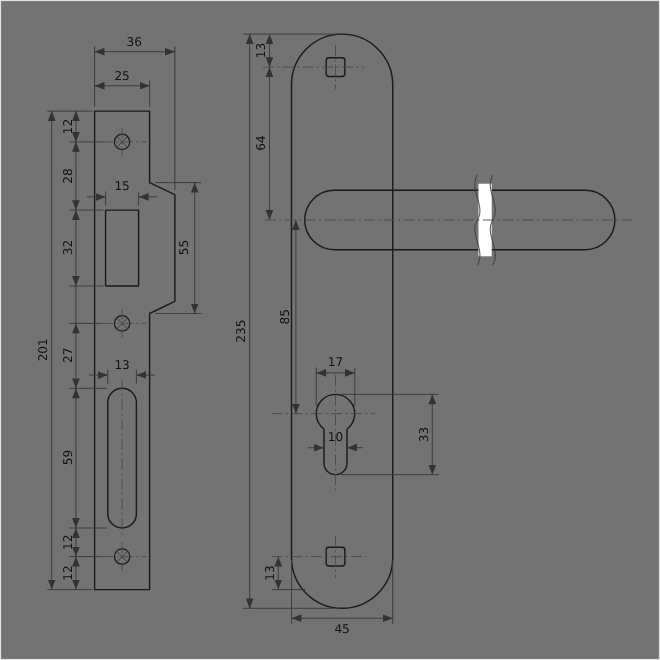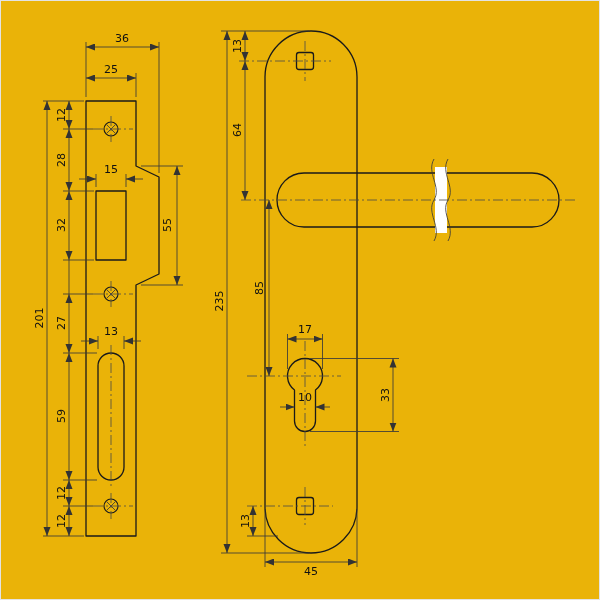--- a/index.html
+++ b/index.html
@@ -1,16 +1,16 @@
 <!DOCTYPE html>
 <html><head>
 <meta charset="utf-8">
 <style>
   html,body{margin:0;padding:0;background:#fff}
-  .sheet{width:600px;height:600px;box-sizing:border-box;border:1px solid #e3e3e3;background:#eab308}
+  .sheet{width:600px;height:600px;box-sizing:border-box;border:1px solid #e3e3e3;background:#737373}
   svg{display:block}
   svg text{font-family:"DejaVu Sans","Liberation Sans",sans-serif;font-size:11px;fill:#111}
   .outline{fill:none;stroke:#1a1a1a;stroke-width:1.3;stroke-linejoin:round}
   .hole{fill:none;stroke:#1a1a1a;stroke-width:1.1}
   .thin{fill:none;stroke:#3a3a3a;stroke-width:0.85}
   .cl{fill:none;stroke:#4a4a4a;stroke-width:0.8;stroke-dasharray:10 3 2 3}
   .erase{fill:#fff;stroke:none}
 </style>
 </head>
 <body>

